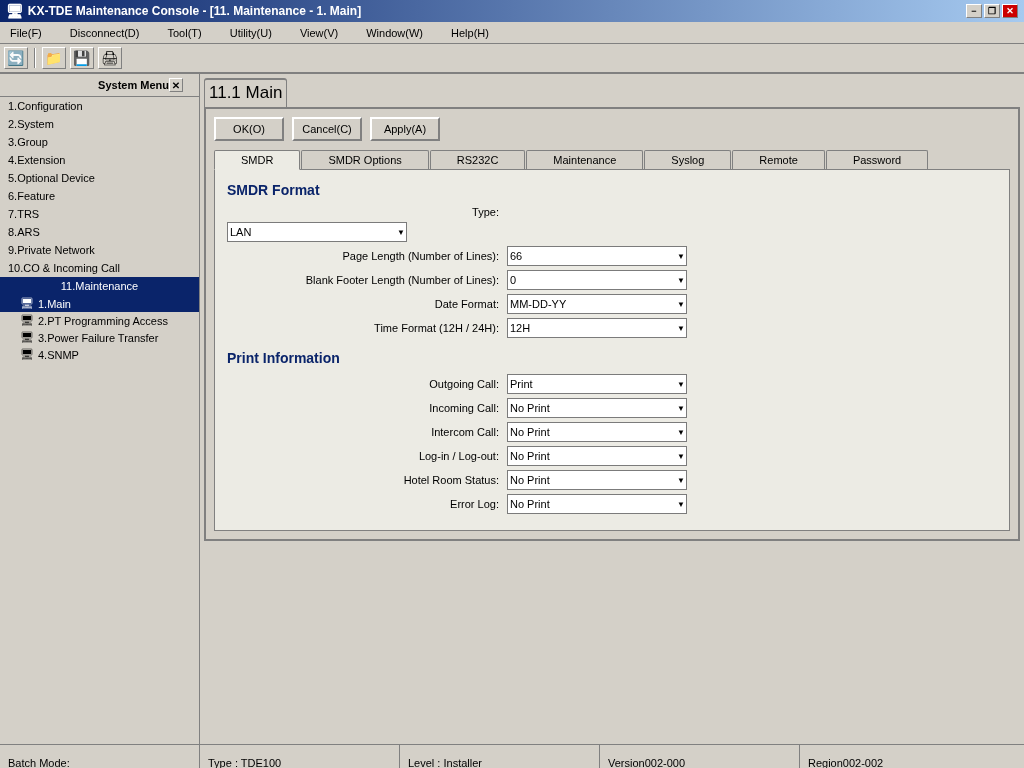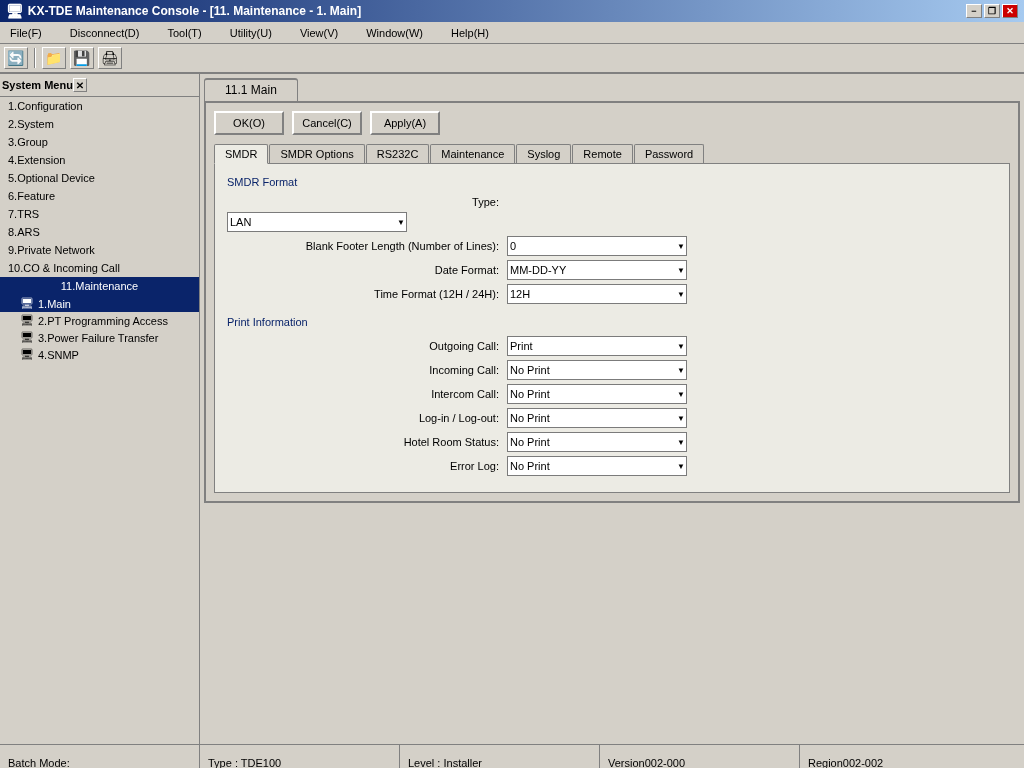--- a/index.html
+++ b/index.html
@@ -71,26 +71,26 @@
     #sidebar {
       width: 200px;
       background: #d4d0c8;
       border-right: 1px solid #808080;
       display: flex;
       flex-direction: column;
       flex-shrink: 0;
     }
     #sidebar-header {
       background: #d4d0c8;
-      padding: 4px 2px;
+      padding: 4px 16px;
       font-size: 11px;
       font-weight: bold;
       border-bottom: 1px solid #808080;
       display: flex;
-      justify-content: flex-start;
+      justify-content: flex-end;
       align-items: center;
     }
     #sidebar-close {
       font-size: 10px;
       cursor: pointer;
       width: 14px; height: 14px;
       background: #d4d0c8;
       border: 1px solid #808080; border-top-color: #fff; border-left-color: #fff;
       display: flex; align-items: center; justify-content: center;
     }
@@ -119,26 +119,26 @@
       overflow: auto;
     }
     
     
     #content-tab-bar {
       display: flex;
       align-items: flex-end;
       margin-bottom: 0;
     }
     .content-tab {
-      padding: 3px 20px;
+      padding: 3px 4px;
       background: #d4d0c8;
       border: 1px solid #808080;
       border-bottom: none;
       cursor: pointer;
-      font-size: 12px;
+      font-size: 17px;
       margin-right: 7px;
       border-top-left-radius: 3px;
       border-top-right-radius: 3px;
     }
     .content-tab.active {
       background: #d4d0c8;
       border-top: 2px solid #808080;
       padding-bottom: 4px;
       z-index: 1;
     }
@@ -164,21 +164,21 @@
     
     #btn-row { display: flex; gap: 8px; margin-bottom: 8px; }
     
     
     #inner-tabs {
       display: flex;
       align-items: flex-end;
       margin-bottom: 0;
     }
     .inner-tab {
-      padding: 3px 10px;
+      padding: 3px 26px;
       background: #d4d0c8;
       border: 1px solid #808080;
       border-bottom: none;
       cursor: pointer;
       font-size: 11px;
       margin-right: 1px;
       border-top-left-radius: 2px;
       border-top-right-radius: 2px;
     }
     .inner-tab.active {
@@ -194,22 +194,22 @@
     #form-panel {
       background: #ecebe4;
       border: 1px solid #808080;
       padding: 12px;
       position: relative;
       z-index: 1;
     }
     
     .section-title {
       color: #0a246a;
-      font-size: 11px;
-      font-weight: normal;
+      font-size: 14px;
+      font-weight: bold;
       margin-bottom: 8px;
     }
     
     .form-row {
       display: flex;
       align-items: center;
       margin-bottom: 4px;
     }
     .form-label {
       text-align: right;
@@ -370,20 +370,28 @@
         </div>
 
         <div class="form-row">
           <div class="select-wrapper">
             <select class="form-select-el">
               <option>LAN</option><option>RS232C</option>
             </select>
           </div>
         </div>
 
+        <div class="form-row">
+          <div class="form-label">Page Length (Number of Lines):</div>
+          <div class="select-wrapper">
+            <select class="form-select-el">
+              <option>66</option><option>0</option>
+            </select>
+          </div>
+        </div>
 
         <div class="form-row">
           <div class="form-label">Blank Footer Length (Number of Lines):</div>
           <div class="select-wrapper">
             <select class="form-select-el">
               <option>0</option><option>1</option><option>2</option>
             </select>
           </div>
         </div>
 

